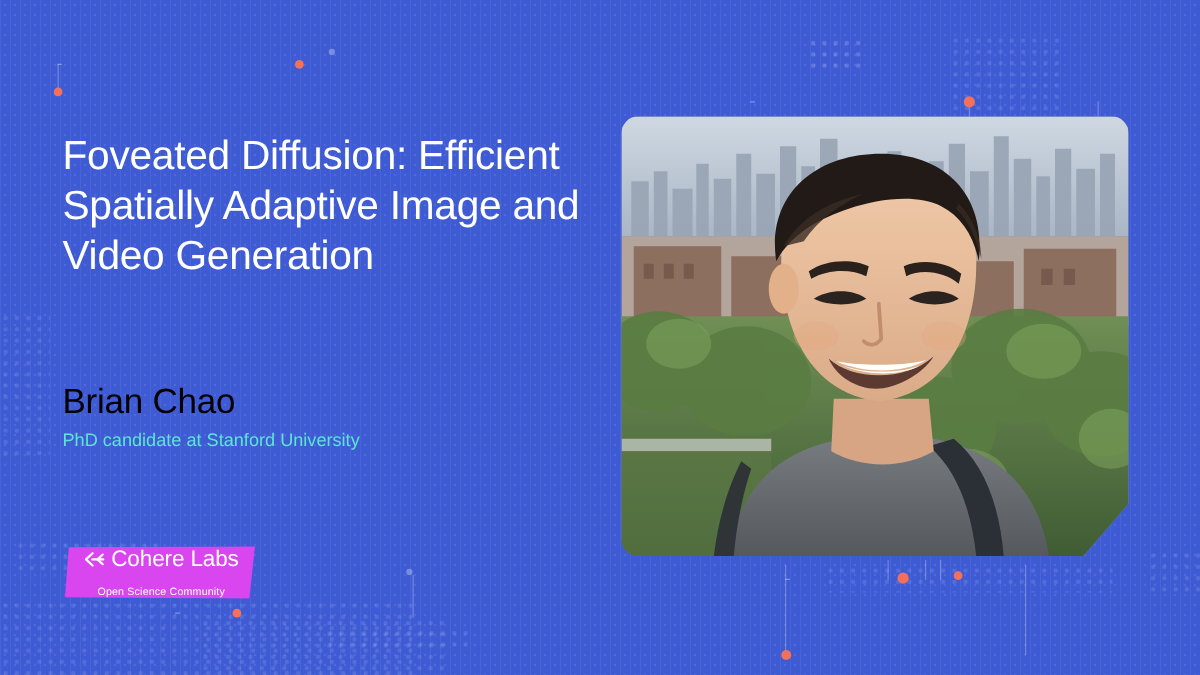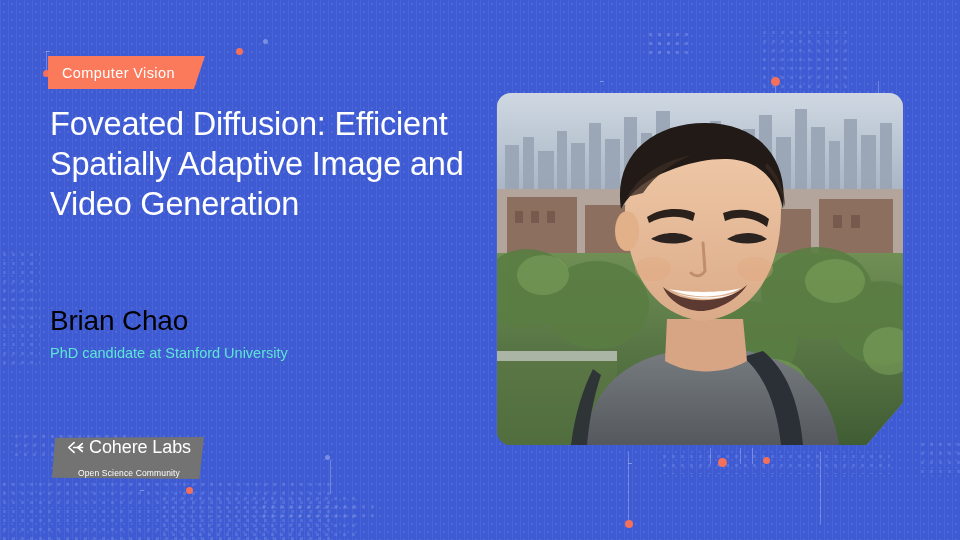--- a/index.html
+++ b/index.html
@@ -109,21 +109,21 @@
   }
   .speaker .role {
     color:#5eead4; font-size:14.5px; line-height:22px; font-weight:400;
     margin-top:3px; opacity:0.97;
   }
 
   
   .logo-badge {
     position:absolute; left:52px; top:437px;
     width:152px; height:42px;
-    background:#737373;
+    background:#d946ef;
     clip-path:polygon(2% 2%, 100% 0, 97% 100%, 0 97%);
     z-index:6;
     display:flex; flex-direction:column;
     align-items:center; justify-content:center;
     padding-left:2px;
   }
   .logo-row { display:flex; align-items:center; gap:5px; }
   .logo-mark { width:17px; height:15px; display:block; flex:none; }
   .logo-name {
     color:#ffffff; font-size:18px; font-weight:400; letter-spacing:-0.1px;
@@ -184,23 +184,20 @@
   <div class="odot" style="left:43px; top:70px; width:7px; height:7px;"></div>
   <div class="odot" style="left:236px; top:48px; width:7px; height:7px;"></div>
   <div class="odot" style="left:771px; top:77px; width:9px; height:9px;"></div>
   <div class="odot" style="left:718px; top:458px; width:9px; height:9px;"></div>
   <div class="odot" style="left:763px; top:457px; width:7px; height:7px;"></div>
   <div class="odot" style="left:625px; top:520px; width:8px; height:8px;"></div>
   <div class="odot" style="left:186px; top:487px; width:7px; height:7px;"></div>
   <div class="wdot" style="left:263px; top:39px; width:5px; height:5px;"></div>
   <div class="wdot" style="left:325px; top:455px; width:5px; height:5px;"></div>
 
-  <div class="badge-topic">
-    <span>Computer Vision</span>
-  </div>
 
   <h1 class="title">Foveated Diffusion: Efficient Spatially Adaptive Image and Video Generation</h1>
 
   <div class="speaker">
     <div class="name">Brian Chao</div>
     <div class="role">PhD candidate at Stanford University</div>
   </div>
 
   <div class="logo-badge">
     <div class="logo-row">

